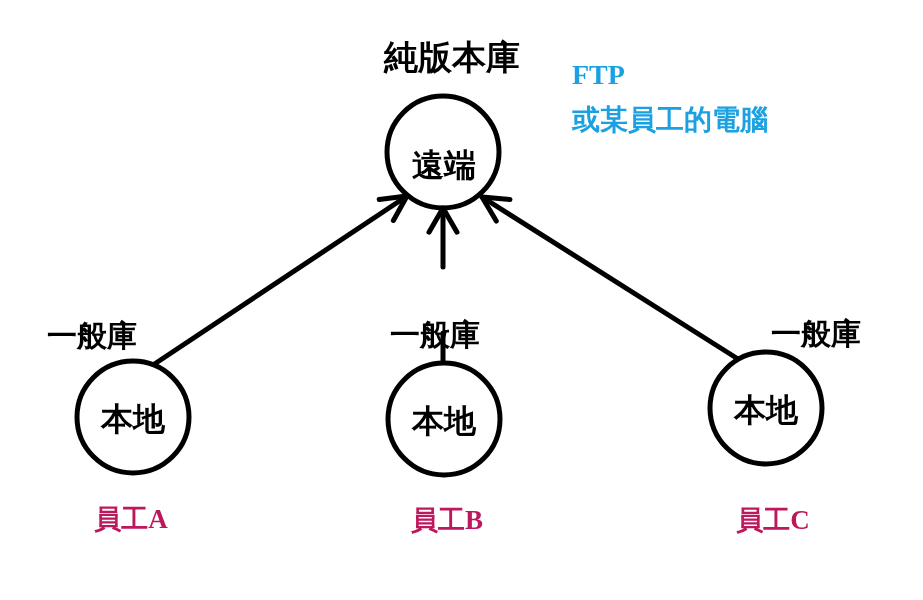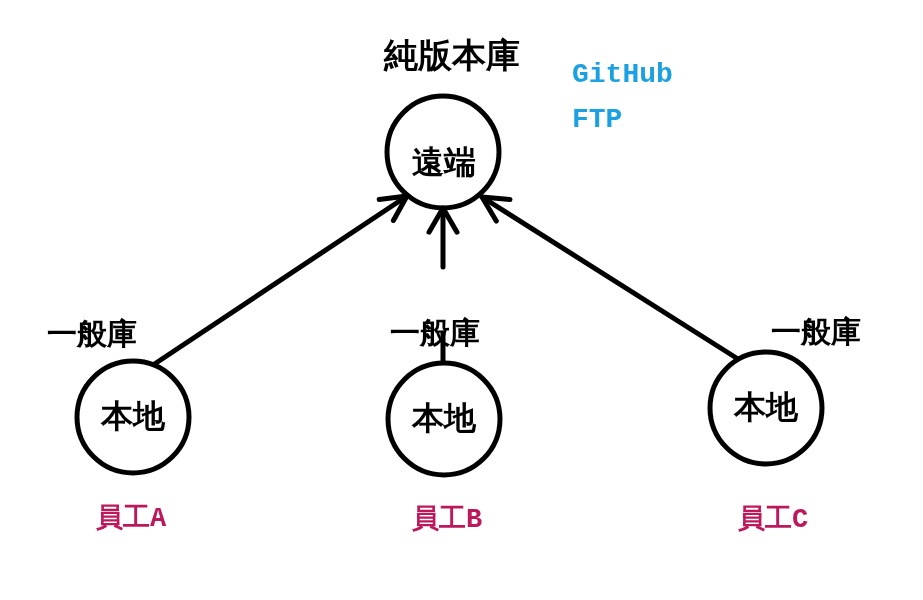--- a/index.html
+++ b/index.html
@@ -8,21 +8,21 @@
     background: #ffffff;
     width: 923px;
     height: 600px;
     overflow: hidden;
   }
   .stage {
     position: relative;
     width: 844px;
     height: 600px;
     background: #ffffff;
-    font-family: Liberation Mono, monospace;
+    font-family: Liberation Serif, serif;
     color: #000000;
   }
   svg.canvas {
     position: absolute;
     left: 0;
     top: 0;
     width: 923px;
     height: 600px;
   }
   svg .edge {
@@ -101,22 +101,22 @@
     <path class="arrowhead" d="M 393.4 220.5 L 407 196 L 379.2 199.4"></path>
     <path class="arrowhead" d="M 457 232.2 L 443 208 L 429 232.2"></path>
     <path class="arrowhead" d="M 510 199.6 L 482 197 L 496.3 221"></path>
   </svg>
 
   <div class="label title-label" style="left:452px; top:41px;">純版本庫</div>
 
   <div class="label node-label" style="left:444px; top:153px;margin-top:12px;">遠端</div>
 
   <div class="annotations">
-    <div class="annotation-line">GitHub</div>
     <div class="annotation-line">FTP</div>
+    <div class="annotation-line">或某員工的電腦</div>
   </div>
 
   <div class="label repo-label" style="left:92px; top:308px;">一般庫</div>
   <div class="label repo-label" style="left:435px; top:307px;">一般庫</div>
   <div class="label repo-label" style="left:816px; top:306px;">一般庫</div>
 
   <div class="label node-label" style="left:133px; top:419px;">本地</div>
   <div class="label node-label" style="left:444px; top:421px;">本地</div>
   <div class="label node-label" style="left:766px; top:410px;">本地</div>
 

